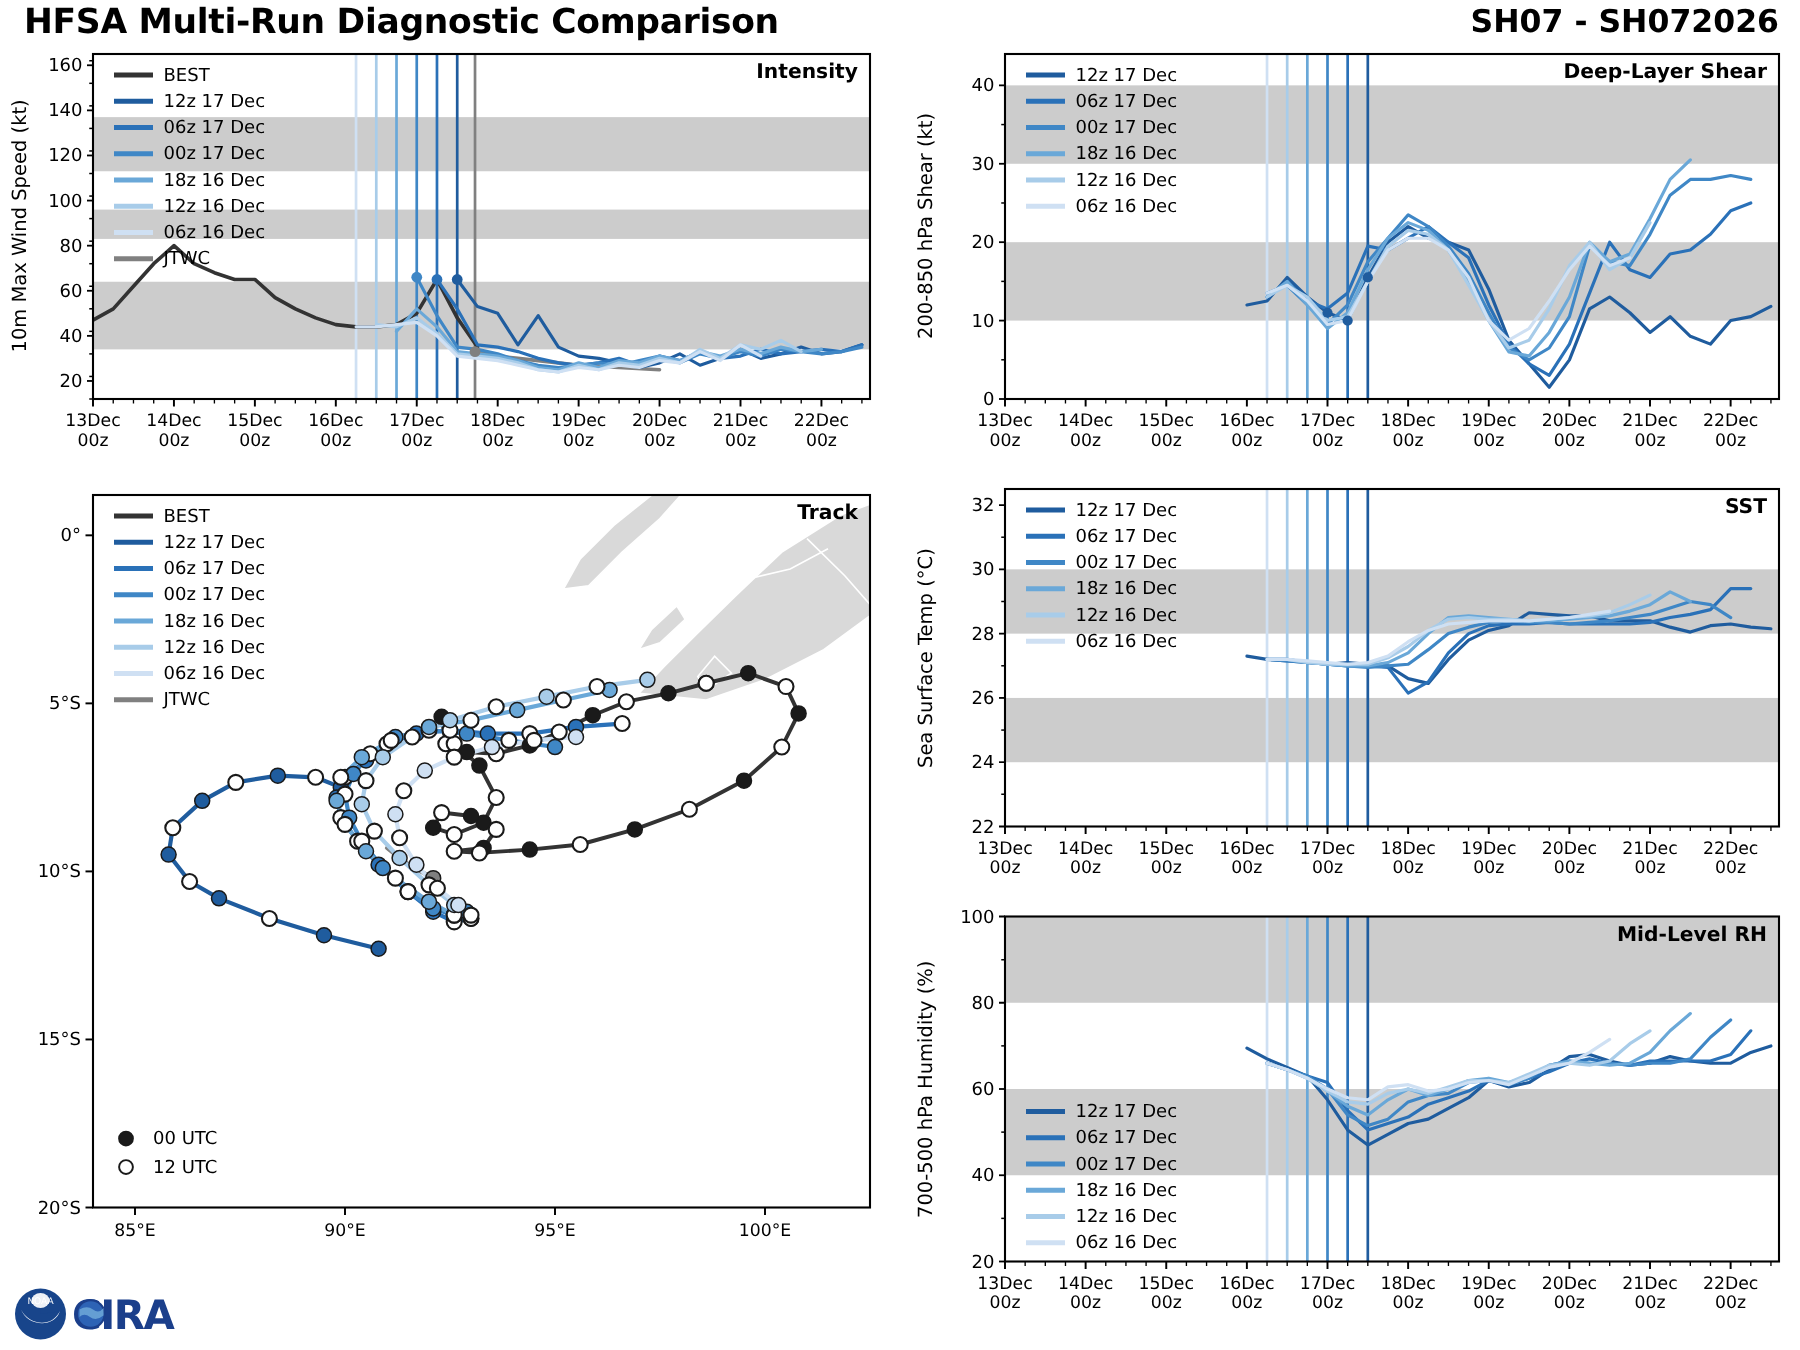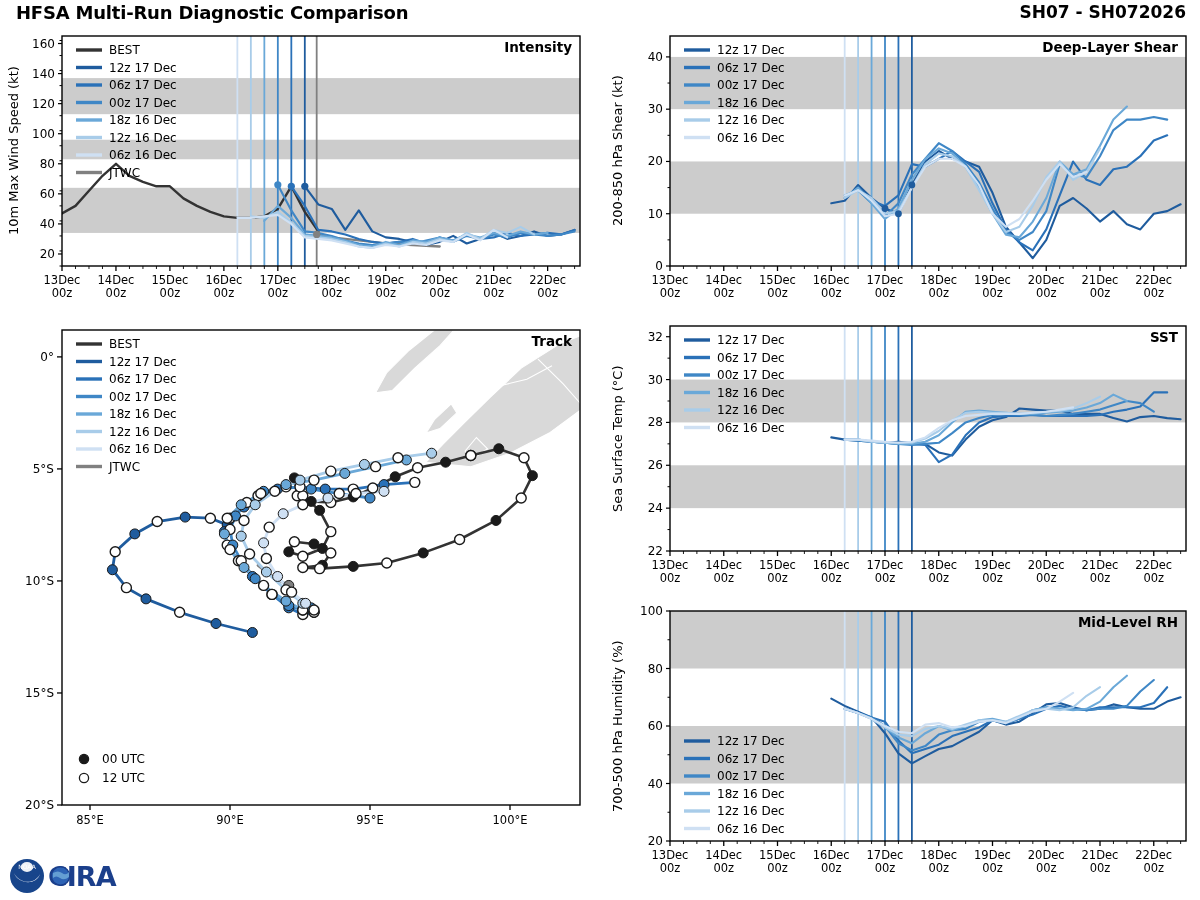--- a/index.html
+++ b/index.html
@@ -1,19 +1,19 @@
 <!DOCTYPE html>
 <html><head>
 <meta charset="utf-8">
 <style>
   html,body{margin:0;padding:0;background:#fff;}
   body{width:1200px;height:900px;font-family:"DejaVu Sans","Liberation Sans",sans-serif;color:#000;position:relative;overflow:hidden;}
   .title-bar{position:absolute;top:0;left:0;width:1200px;height:28px;}
-  #main-title{position:absolute;left:16px;top:2px;font-size:18px;font-weight:bold;letter-spacing:-0.2px;}
-  #storm-id{position:absolute;right:14px;top:2px;font-size:17px;font-weight:bold;}
+  #main-title{position:absolute;left:16px;top:2px;font-size:23px;font-weight:bold;letter-spacing:-0.2px;}
+  #storm-id{position:absolute;right:14px;top:2px;font-size:21px;font-weight:bold;}
   .panel{position:absolute;}
   svg{display:block;}
   .ylabel{position:absolute;font-size:13px;writing-mode:vertical-rl;transform:rotate(180deg);text-align:center;white-space:nowrap;}
   .tick-txt{font-size:12px;fill:#000;font-family:"DejaVu Sans","Liberation Sans",sans-serif;}
   .xtick-txt{font-size:11.5px;fill:#000;font-family:"DejaVu Sans","Liberation Sans",sans-serif;text-anchor:middle;}
   .leg-txt{font-size:12px;fill:#000;font-family:"DejaVu Sans","Liberation Sans",sans-serif;dominant-baseline:middle;}
   .logo{position:absolute;left:8px;top:856px;width:130px;height:40px;}
   .noaa-txt{font-size:6px;fill:#fff;font-family:"DejaVu Sans",sans-serif;text-anchor:middle;}
 </style>
 </head>

